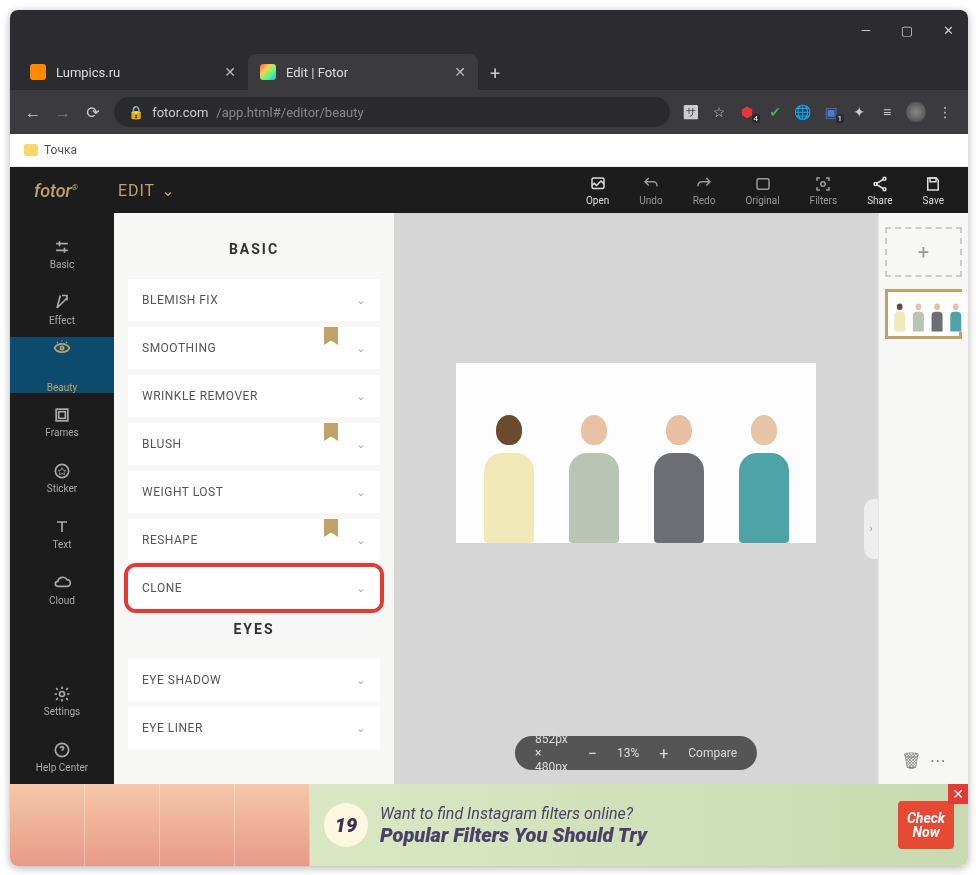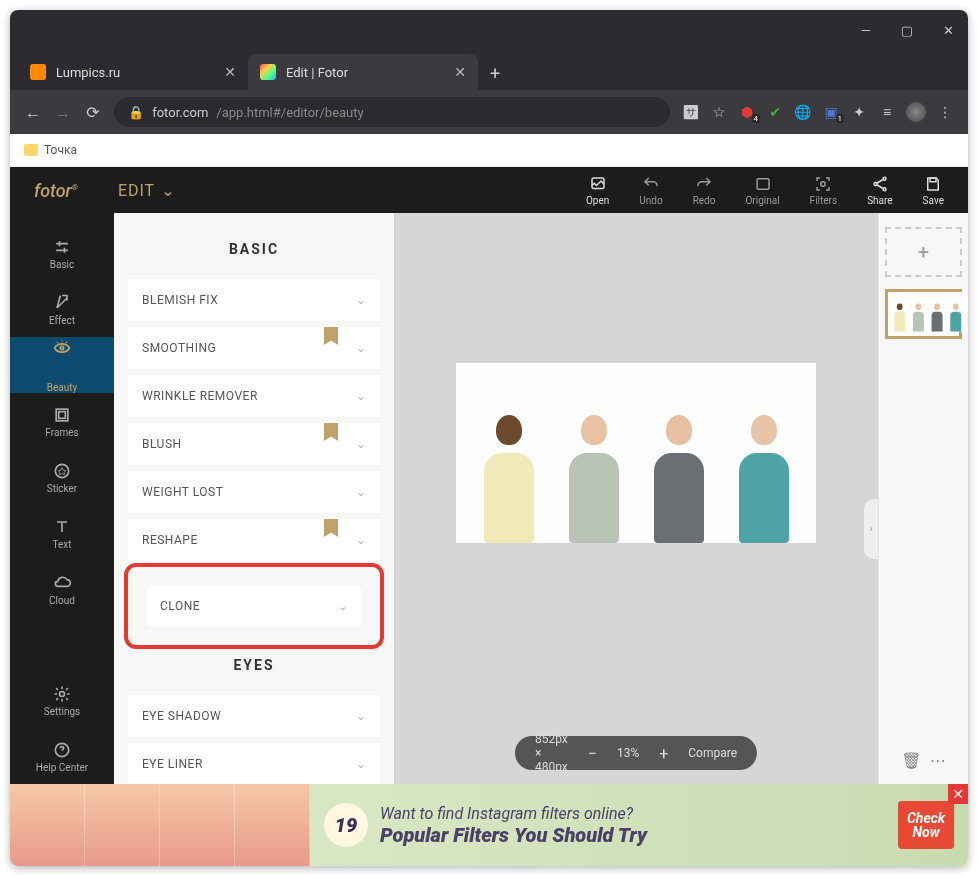--- a/index.html
+++ b/index.html
@@ -37,21 +37,21 @@
 .appbody { flex:1; display:flex; min-height:0; }
 .left { width:104px; background:#1c1c1d; display:flex; flex-direction:column; align-items:center; padding-top:12px; }
 .li { width:100%; height:56px; display:flex; flex-direction:column; align-items:center; justify-content:center; gap:2px; color:#aaa; font-size:10px; }
 .li.active { background:#0c4a6e; color:#c1a268;gap:24px; }
 .li svg { width:20px; height:20px; }
 .panel { width:280px; background:#f7f7f5; padding:20px 14px 0; overflow:hidden; }
 .sh { text-align:center; font-weight:700; letter-spacing:2px; font-size:14px; color:#333; margin:8px 0 22px; }
 .pi { background:#fff; height:42px; display:flex; align-items:center; padding:0 14px; margin-bottom:6px; font-size:12px; color:#555; letter-spacing:.5px; position:relative; }
 .pi .chev { margin-left:auto; color:#aaa; font-size:11px; }
 .ribbon { position:absolute; right:42px; top:0; width:14px; height:18px; background:#c1a268; clip-path:polygon(0 0,100% 0,100% 100%,50% 75%,0 100%); }
-.hl { border:4px solid #e53935; border-radius:12px; margin:-4px -4px 4px; padding:18px; }
+.hl { border:4px solid #e53935; border-radius:12px; margin:-4px -4px 4px; padding:0; }
 .hl .pi { margin:0; border-radius:8px; }
 .canvaswrap { flex:1; background:#d6d6d6; position:relative; display:flex; align-items:flex-start; justify-content:center; padding-top:150px; }
 .photo { width:360px; height:180px; background:#fdfdfd; display:flex; align-items:flex-end; justify-content:space-around; padding:10px 10px 0; }
 .person { width:70px; height:130px; position:relative; }
 .head { width:26px; height:30px; border-radius:50% 50% 45% 45%; position:absolute; top:2px; left:50%; transform:translateX(-50%); }
 .body { width:50px; height:90px; border-radius:18px 18px 4px 4px; position:absolute; bottom:0; left:50%; transform:translateX(-50%); }
 .zoombar { position:absolute; bottom:14px; left:50%; transform:translateX(-50%); background:#555; height:34px; border-radius:17px; display:flex; align-items:center; padding:0 20px; gap:20px; color:#ddd; font-size:12px; }
 .zbtn { font-size:16px; }
 .rightp { width:90px; background:#f7f7f5; border-left:1px solid #e5e5e5; display:flex; flex-direction:column; align-items:center; padding:14px 6px; gap:12px; }
 .addslot { width:100%; height:50px; border:2px dashed #ccc; display:flex; align-items:center; justify-content:center; color:#999; font-size:20px; }

